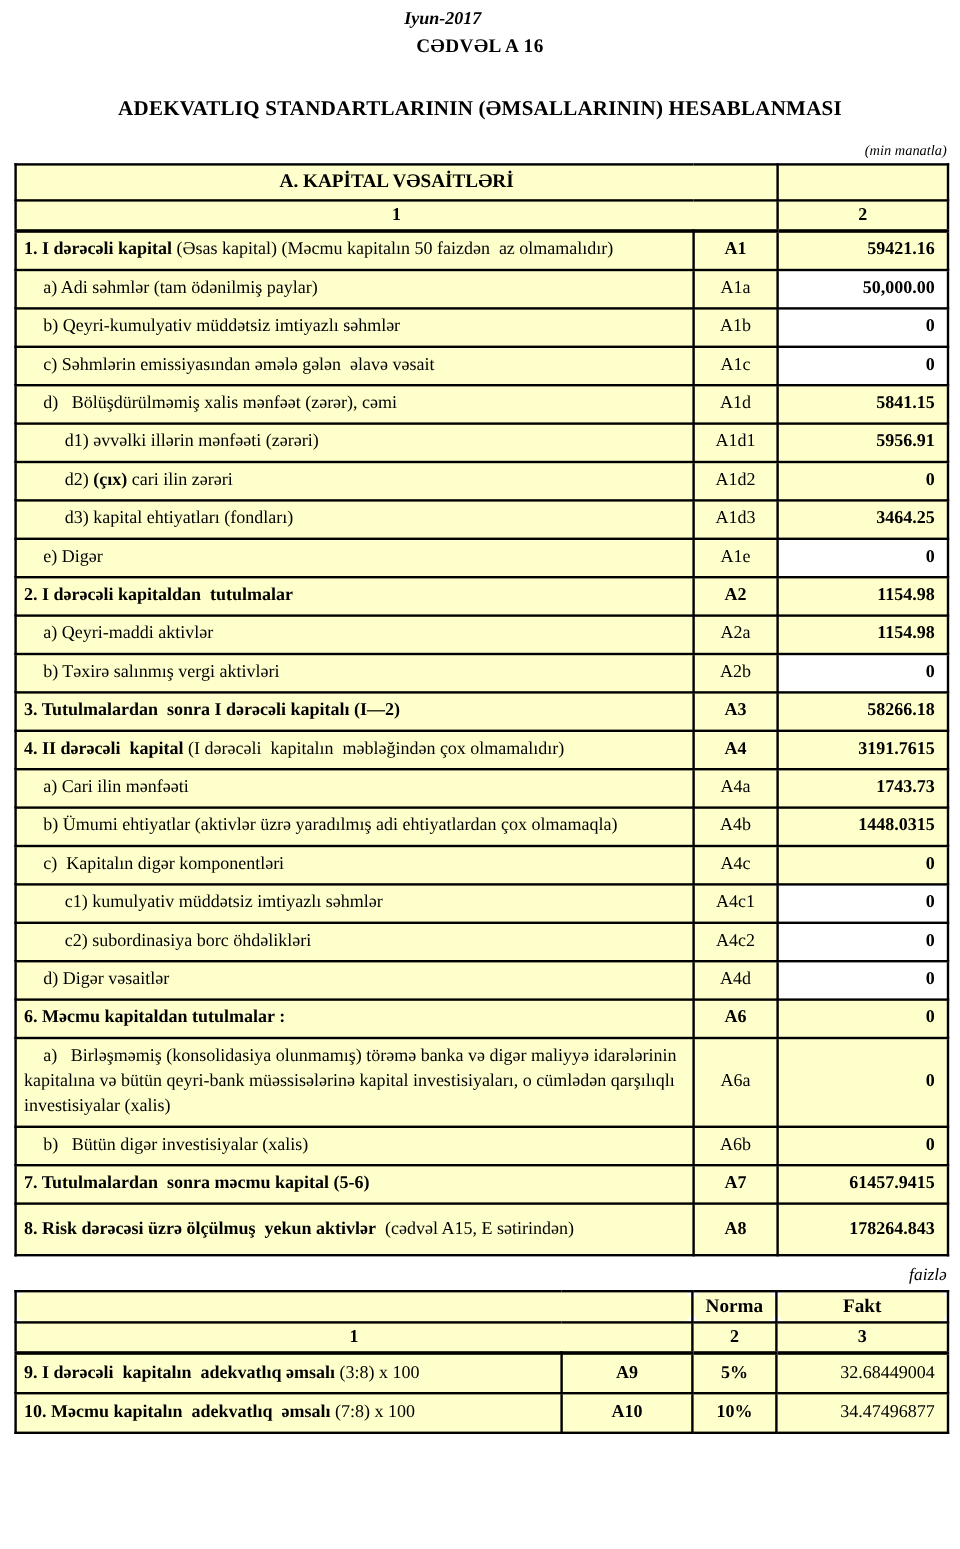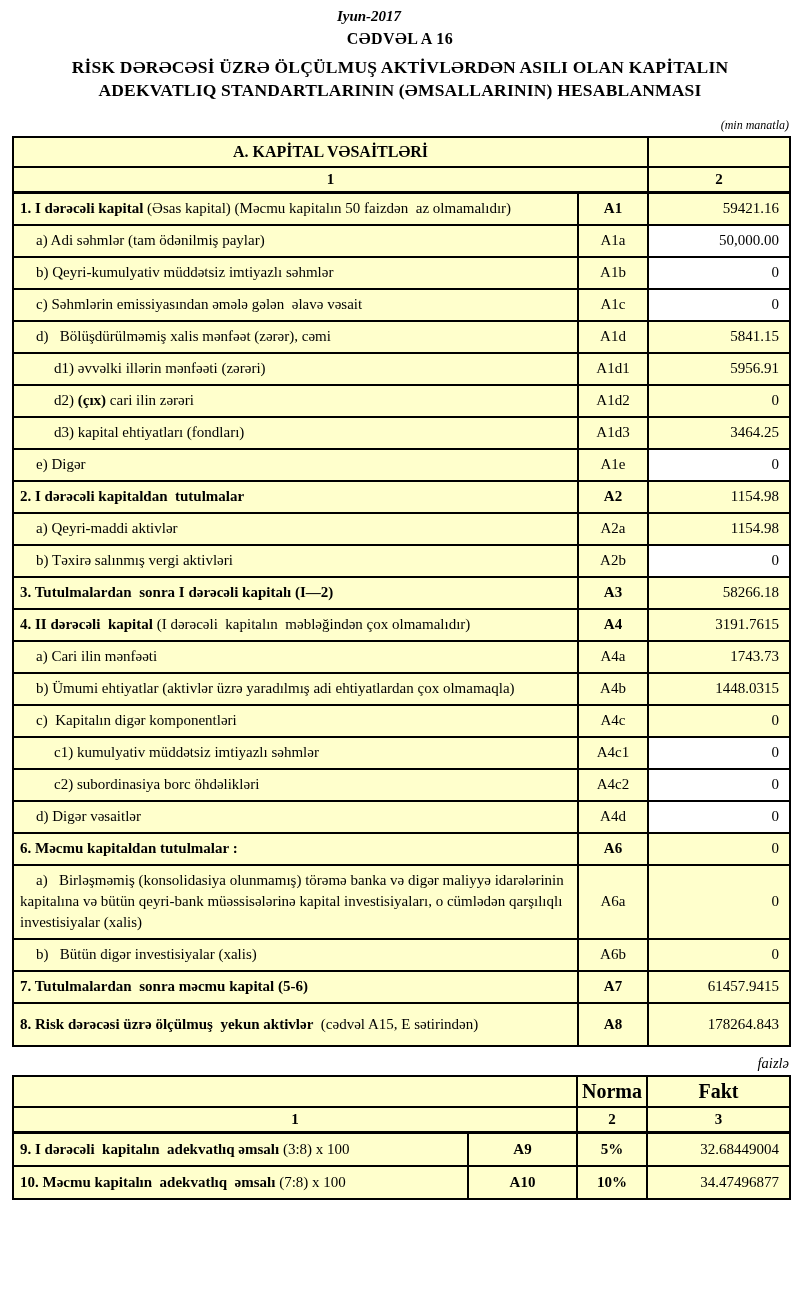--- a/index.html
+++ b/index.html
@@ -66,40 +66,40 @@
 
   td.desc{
     text-align:left;
     padding:4.5px 6px;
     line-height:21px;
     white-space:pre-wrap;
   }
   td.desc.ind1{text-indent:16px;}
   td.desc.ind2{text-indent:34px;}
   td.code{text-align:center;padding:4.5px 2px;line-height:21px;}
-  td.val{text-align:right;padding:4.5px 10px 4.5px 4px;line-height:21px;}
+  td.val{text-align:right;padding:4.5px 10px 4.5px 4px;line-height:21px;font-weight:bold;}
   td.plain{background:var(--paper);}
   .b{font-weight:bold;}
   .cap-table tbody tr:last-child td{padding-top:10px;padding-bottom:10px;}
 
-  .ratio-table thead tr.head-row th{font-size:20px;padding:3px 4px;}
+  .ratio-table thead tr.head-row th{font-size:16px;padding:3px 4px;border-radius:11px;}
   .ratio-table td.desc{padding:2px 6px;}
   .ratio-table td.norma{text-align:center;font-weight:bold;padding:5px 2px;line-height:21px;}
   .ratio-table td.fakt{text-align:right;padding:5px 10px 5px 4px;line-height:21px;}
 </style>
 </head>
 <body>
 
 <div class="page">
 
   <div class="period">Iyun-2017</div>
 
   <div class="caption">CƏDVƏL A 16</div>
 
-  <div class="doc-title"><span>RİSK DƏRƏCƏSİ ÜZRƏ ÖLÇÜLMUŞ AKTİVLƏRDƏN ASILI OLAN KAPİTALIN</span><br><span>ADEKVATLIQ STANDARTLARININ (ƏMSALLARININ) HESABLANMASI</span></div>
+  <div class="doc-title"><br><span>ADEKVATLIQ STANDARTLARININ (ƏMSALLARININ) HESABLANMASI</span></div>
 
   <div class="unit-note">(min manatla)</div>
 
   <table class="cap-table">
     <colgroup>
         <col style="width:565px">
         <col style="width:70px">
         <col style="width:142px">
       </colgroup>
     <thead>

